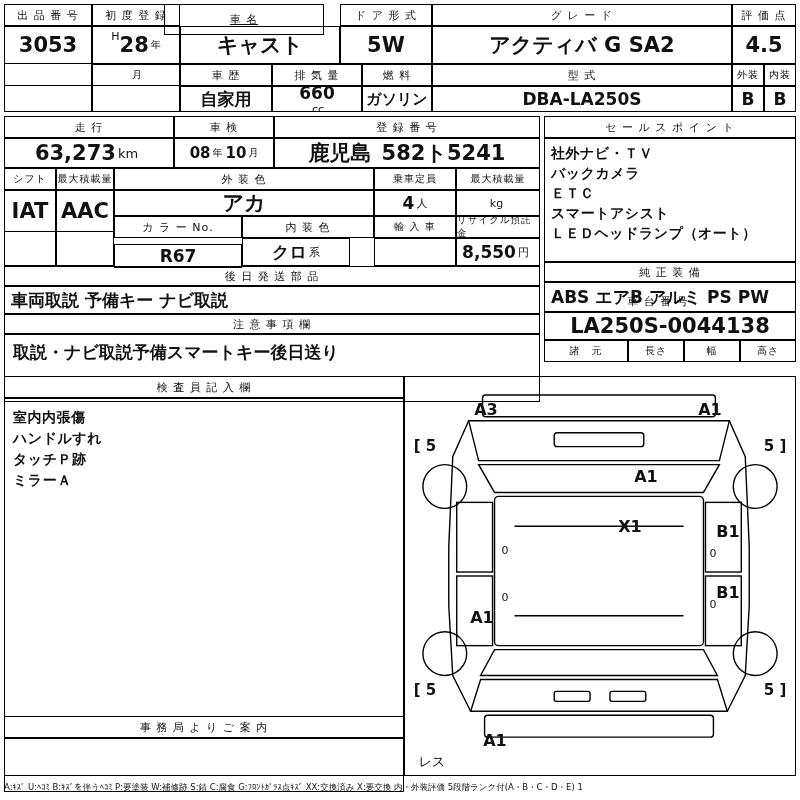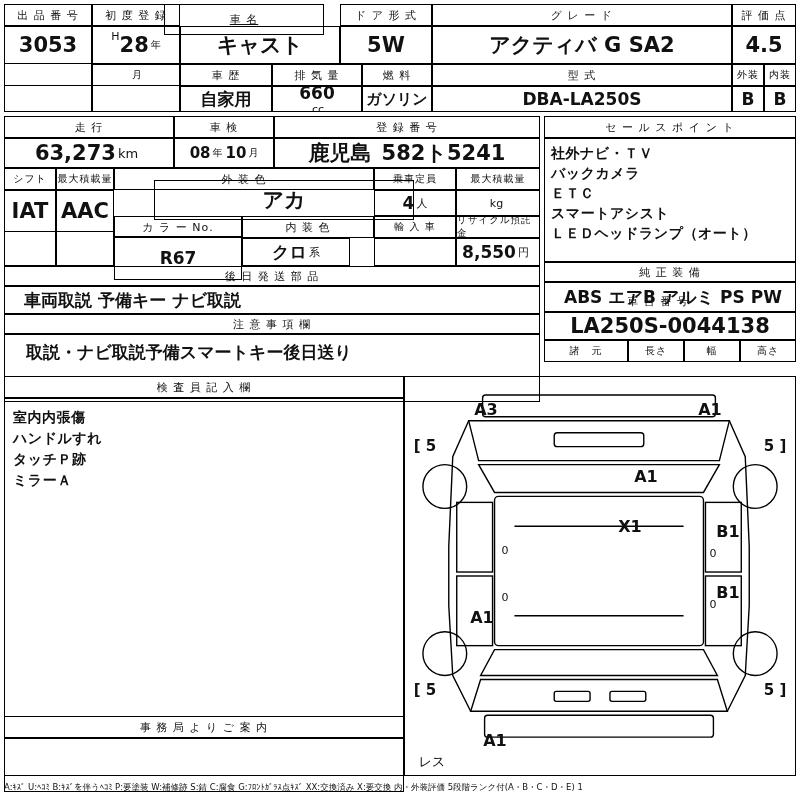--- a/index.html
+++ b/index.html
@@ -15,21 +15,21 @@
     width:800px;height:800px;
     box-sizing:border-box;
   }
   
   .c{position:absolute;box-sizing:border-box;border:1px solid #000;display:flex;align-items:center;justify-content:center;overflow:hidden;}
   .nb{border:none;}
   .lbl{font-size:11px;letter-spacing:1px;}
   .val{font-size:17px;font-weight:bold;}
   .val-lg{font-size:21px;font-weight:bold;}
   .val-md{font-size:15px;font-weight:bold;}
-  .left{justify-content:flex-start;padding-left:19px;}
+  .left{justify-content:flex-start;padding-left:6px;}
   .right{justify-content:center;padding-right:5px;}
   .col{flex-direction:column;align-items:flex-start;justify-content:flex-start;}
   .sp-line{font-size:14px;font-weight:bold;line-height:20px;padding-left:6px;letter-spacing:0.5px;}
   .insp-line{font-size:14px;font-weight:bold;line-height:21px;padding-left:8px;letter-spacing:0.5px;}
   .sub{font-size:10px;font-weight:normal;margin-left:2px;}
   .unit{font-size:11px;font-weight:normal;margin-left:2px;}
   .footer{
     position:absolute;left:4px;top:782px;width:792px;
     font-size:8.5px;letter-spacing:0px;white-space:nowrap;
   }
@@ -102,36 +102,36 @@
   </div>
 
   <div class="c lbl" style="left:4px;top:168px;width:52px;height:22px;font-size:10px;">シフト</div>
   <div class="c lbl" style="left:56px;top:168px;width:58px;height:22px;font-size:10px;">最大積載量</div>
   <div class="c lbl" style="left:114px;top:168px;width:260px;height:22px;">外 装 色</div>
   <div class="c lbl" style="left:374px;top:168px;width:82px;height:22px;font-size:10px;">乗車定員</div>
   <div class="c lbl" style="left:456px;top:168px;width:84px;height:22px;font-size:10px;">最大積載量</div>
 
   <div class="c val-lg" style="left:4px;top:190px;width:52px;height:42px;">IAT</div>
   <div class="c val-lg" style="left:56px;top:190px;width:58px;height:42px;">AAC</div>
-  <div class="c val-lg" style="left:114px;top:180px;width:260px;height:40px;margin-left:40px;">アカ</div>
+  <div class="c val-lg" style="left:114px;top:190px;width:260px;height:26px;">アカ</div>
   <div class="c" style="left:374px;top:190px;width:82px;height:26px;">
     <span class="val">4</span>
     <span class="unit">人</span>
   </div>
   <div class="c right" style="left:456px;top:190px;width:84px;height:26px;">
     <span class="val"></span>
     <span class="unit">kg</span>
   </div>
 
   <div class="c lbl" style="left:114px;top:216px;width:128px;height:22px;">カ ラ ー No.</div>
   <div class="c lbl" style="left:242px;top:216px;width:132px;height:22px;">内 装 色</div>
   <div class="c lbl" style="left:374px;top:216px;width:82px;height:22px;font-size:10px;">輸 入 車</div>
   <div class="c lbl" style="left:456px;top:216px;width:84px;height:22px;font-size:9.5px;">リサイクル預託金</div>
 
-  <div class="c val" style="left:114px;top:236px;width:128px;height:44px;">R67</div>
+  <div class="c val" style="left:114px;top:244px;width:128px;height:24px;">R67</div>
   <div class="c" style="left:242px;top:238px;width:108px;height:28px;">
     <span class="val">クロ</span>
     <span class="unit">系</span>
   </div>
   <div class="c val" style="left:374px;top:238px;width:82px;height:28px;"></div>
   <div class="c right" style="left:456px;top:238px;width:84px;height:28px;">
     <span class="val">8,550</span>
     <span class="unit">円</span>
   </div>
 

